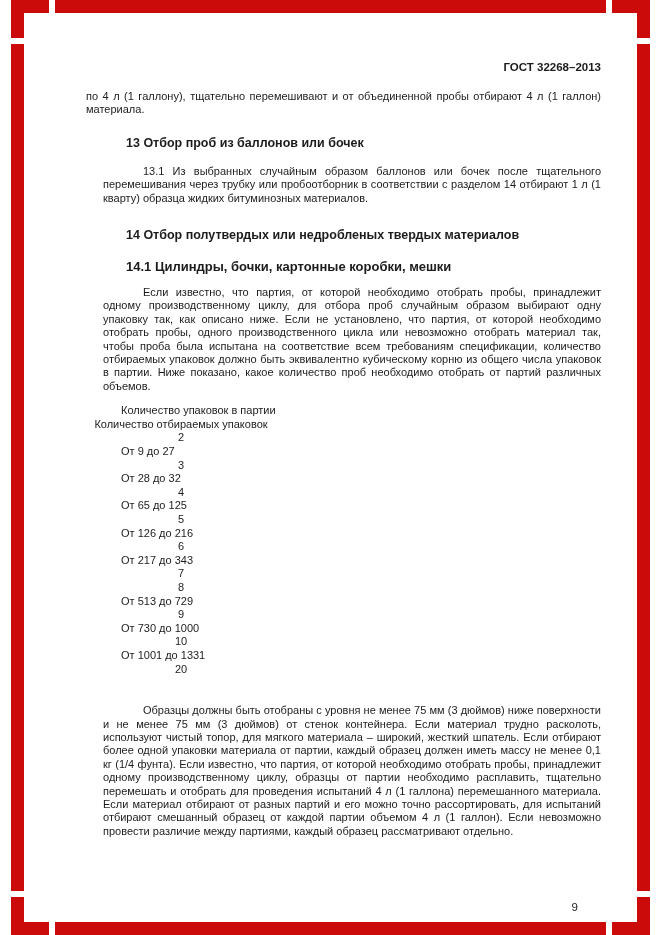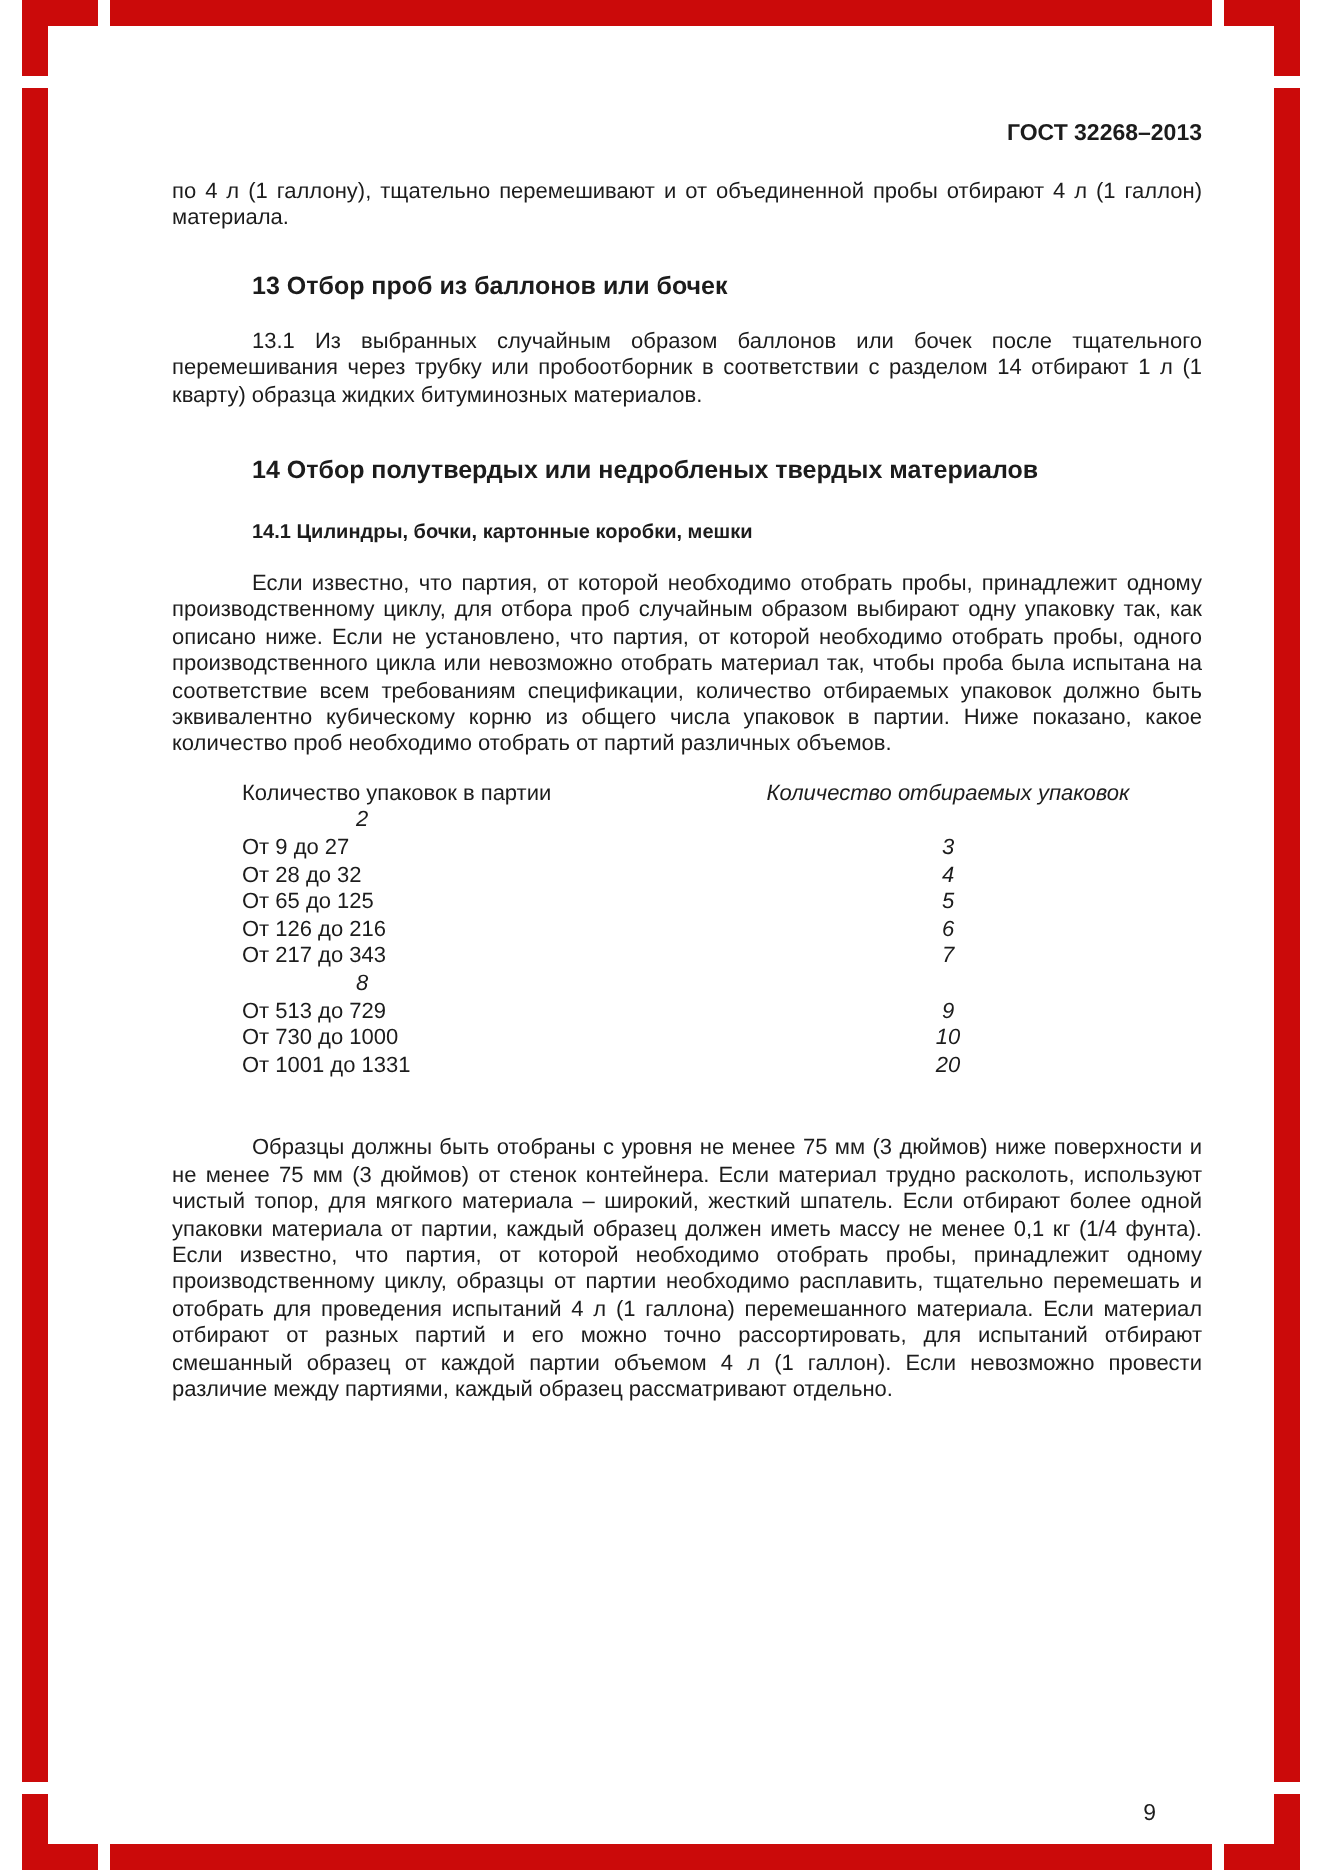--- a/index.html
+++ b/index.html
@@ -35,39 +35,39 @@
     text-align:right;
     font-weight:bold;
     font-size:11.5px;
     line-height:14px;
   }
   p.body {
     font-size:11px;
     line-height:13.4px;
     text-align:justify;
   }
-  p.indent { text-indent:40px; }
+  p.indent { text-indent:40px;margin-left:17px; }
   .p-intro { margin-top:16px; }
   .h-section {
     font-size:12.5px;
     font-weight:bold;
     line-height:15px;
     margin:19px 0 14px 40px;
   }
   .h-sub {
-    font-size:10px;
+    font-size:13px;
     font-weight:bold;
     line-height:13px;
     margin:17px 0 13px 40px;
   }
   .h-14 { margin-top:23px; }
   .sampling-table { margin-top:11px; font-size:11px; }
-  .trow { display:flex; line-height:13.6px; }
+  .trow { display:flex; line-height:13.6px;flex-direction:column; }
   .tc1 { padding-left:35px; width:293px; }
-  .tc2 { width:190px; text-align:center;font-style:italic; }
+  .tc2 { width:190px; text-align:center; }
   .p-final { margin-top:28px; }
   .page-number {
     position:absolute;
     right:72px; bottom:22px;
     font-size:11.5px;
   }
 </style>
 </head>
 <body>
 

